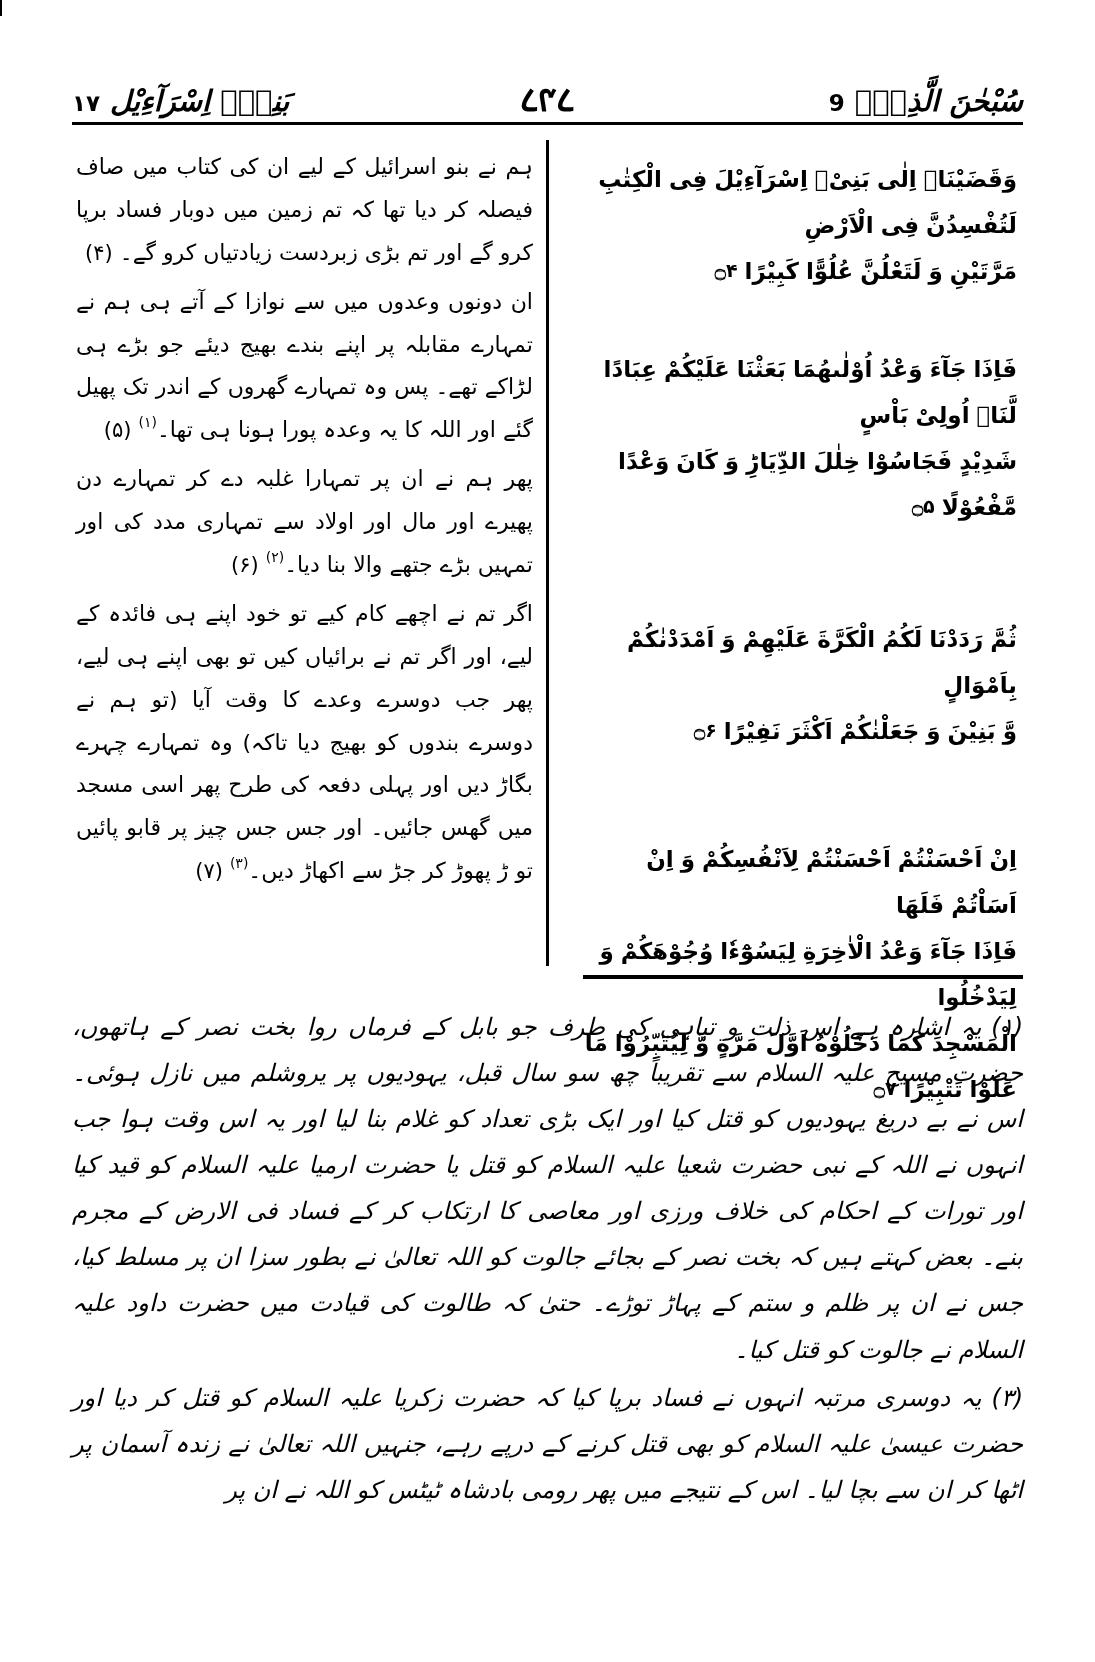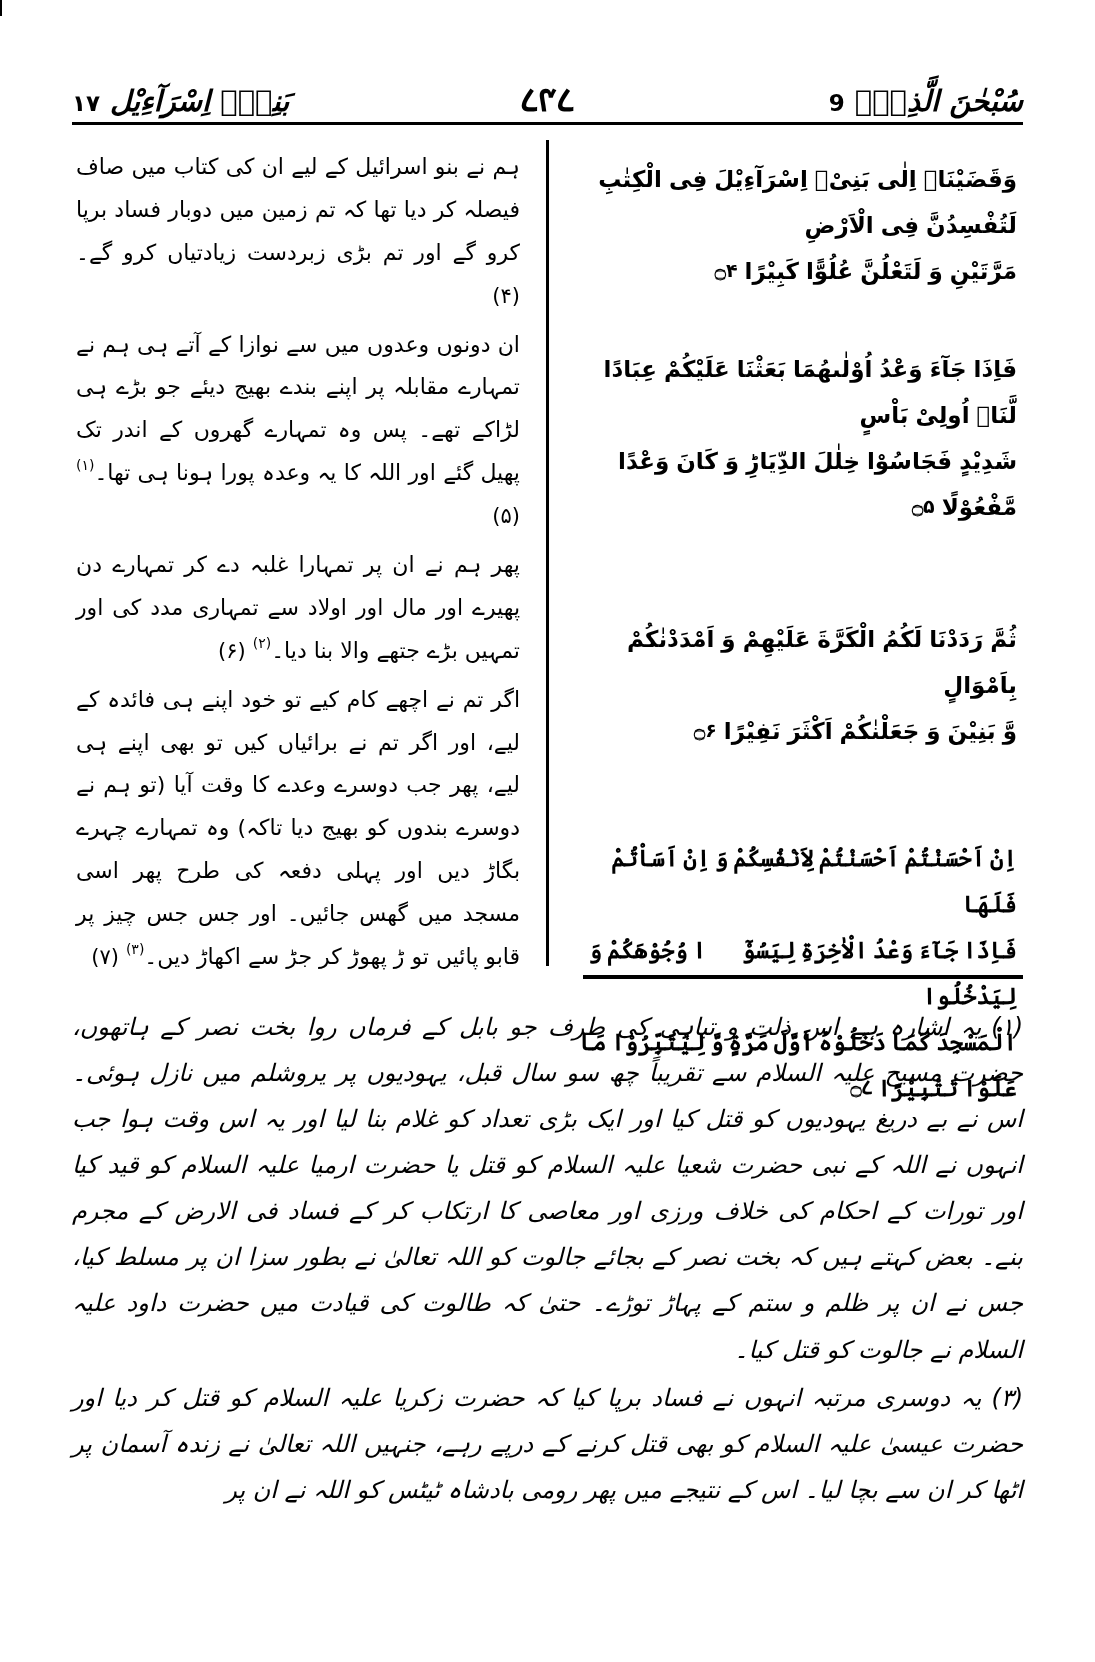--- a/index.html
+++ b/index.html
@@ -101,40 +101,40 @@
   .col-divider {
     width: 0;
     border-right: 3px solid #000;
     align-self: stretch;
     margin: 2px 0 0 0;
   }
 
   .col-urdu {
     width: 50%;
     box-sizing: border-box;
-    padding: 6px 26px 0 4px;
+    padding: 6px 13px 0 4px;
     direction: rtl;
     text-align: justify;
     text-align-last: center;
   }
 
   .ayah-block {
     font-family: "DejaVu Sans", sans-serif;
     font-size: 23px;
     font-weight: 700;
     line-height: 2.0;
     letter-spacing: -0.5px;
     word-spacing: -1px;
     text-align: right;
     direction: rtl;
   }
   .ayah-1 { margin-top: 10px; }
   .ayah-2 { margin-top: 52px; }
   .ayah-3 { margin-top: 86px; }
-  .ayah-4 { margin-top: 82px; font-family: Liberation Serif, serif; }
+  .ayah-4 { margin-top: 82px; }
 
   .ayah-mark {
     font-size: 19px;
     vertical-align: 2px;
   }
 
   .urdu-para {
     font-family: "DejaVu Sans", sans-serif;
     font-size: 22px;
     font-weight: 400;

